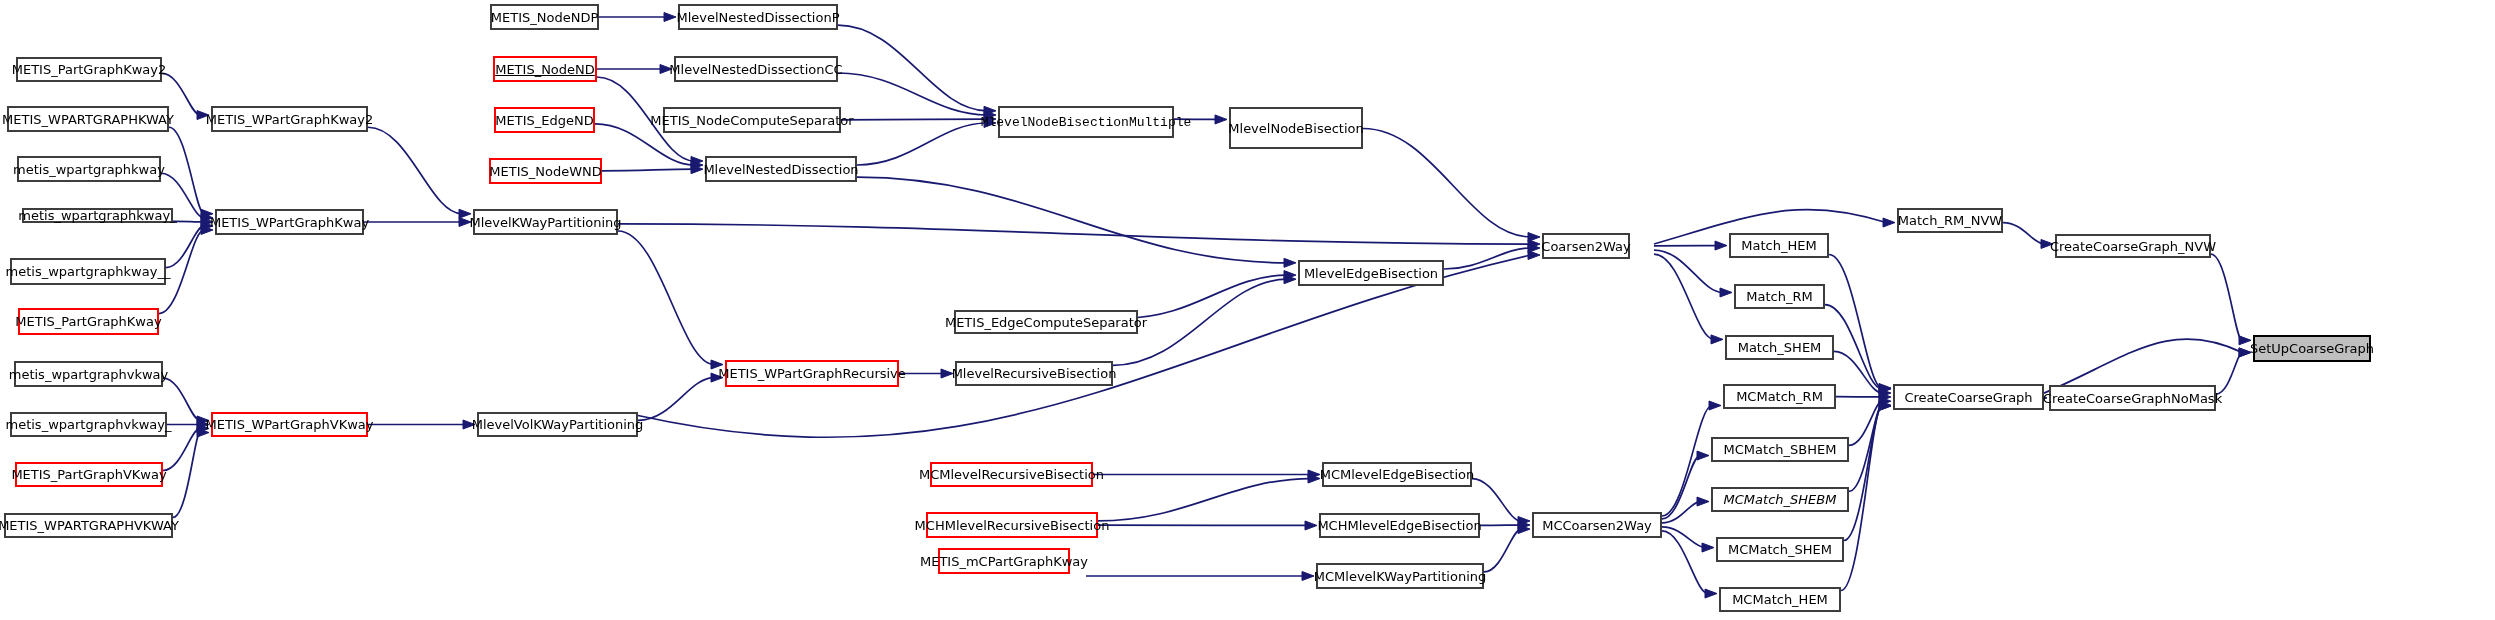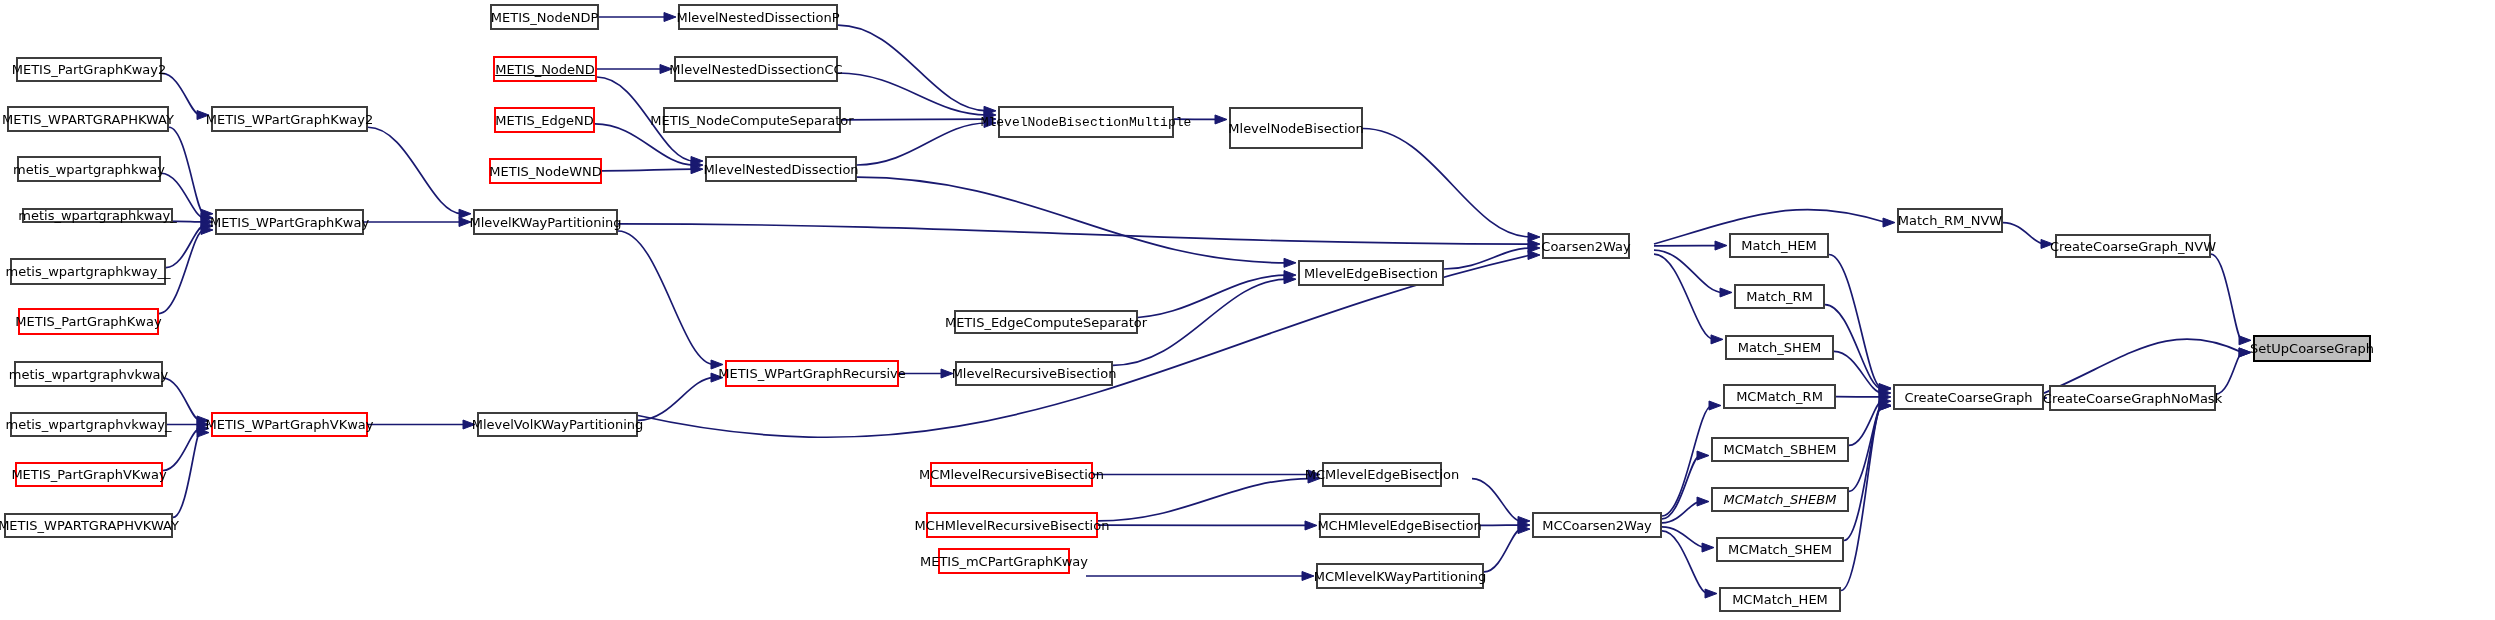--- a/index.html
+++ b/index.html
@@ -194,17 +194,17 @@
     <div class="node" style="left: 1711px; top: 487px; width: 138px; height: 25px; font-style: italic;">MCMatch_SHEBM</div>
     <div class="node" style="left: 1716px; top: 537px; width: 128px; height: 25px;">MCMatch_SHEM</div>
     <div class="node" style="left: 1719px; top: 587px; width: 122px; height: 25px;">MCMatch_HEM</div>
     <div class="node" style="left: 2055px; top: 234px; width: 156px; height: 24px;">CreateCoarseGraph_NVW</div>
     <div class="node" style="left: 1893px; top: 384px; width: 151px; height: 26px;">CreateCoarseGraph</div>
     <div class="node" style="left: 2049px; top: 385px; width: 167px; height: 26px;">CreateCoarseGraphNoMask</div>
     <div class="node focus" style="left: 2253px; top: 335px; width: 118px; height: 27px;">SetUpCoarseGraph</div>
     <div class="node red" style="left: 930px; top: 462px; width: 163px; height: 25px;">MCMlevelRecursiveBisection</div>
     <div class="node red" style="left: 926px; top: 512px; width: 172px; height: 26px;">MCHMlevelRecursiveBisection</div>
     <div class="node red" style="left: 938px; top: 548px; width: 132px; height: 26px;">METIS_mCPartGraphKway</div>
-    <div class="node" style="left: 1322px; top: 462px; width: 120px; height: 25px;">MCMlevelEdgeBisection</div>
+    <div class="node" style="left: 1322px; top: 462px; width: 150px; height: 25px;">MCMlevelEdgeBisection</div>
     <div class="node" style="left: 1319px; top: 513px; width: 161px; height: 25px;">MCHMlevelEdgeBisection</div>
     <div class="node" style="left: 1316px; top: 563px; width: 168px; height: 26px;">MCMlevelKWayPartitioning</div>
     <div class="node" style="left: 1532px; top: 512px; width: 130px; height: 26px;">MCCoarsen2Way</div>
   </div>
 
 </body></html>

